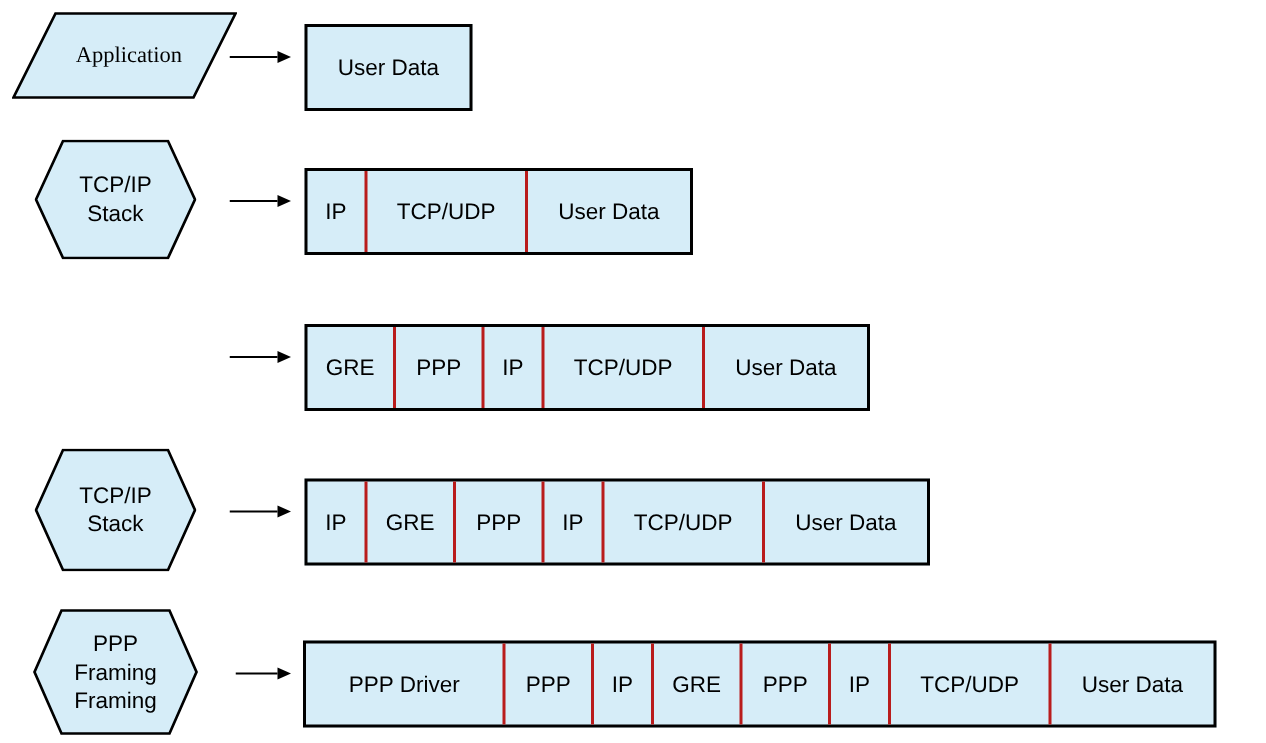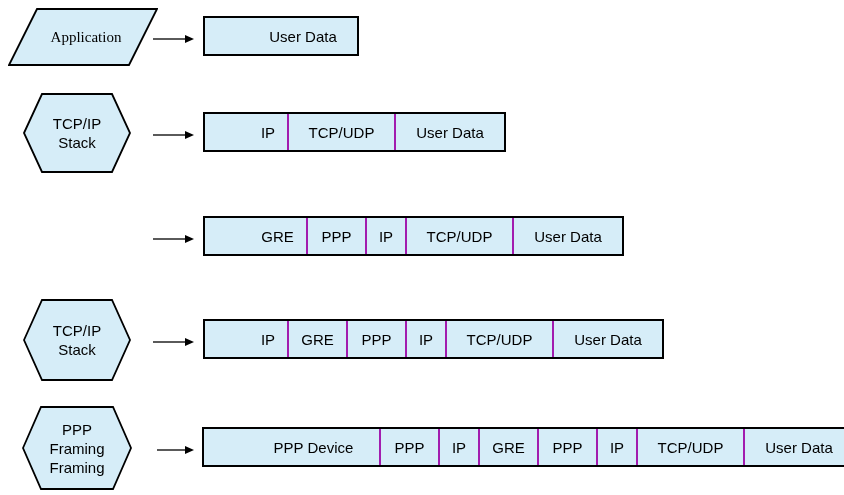--- a/index.html
+++ b/index.html
@@ -28,34 +28,33 @@
     text-align: center;
     font-size: 15px;
     line-height: 19px;
     color: #000000;
   }
   .para-label { padding-left: 6px; font-family: Liberation Serif, serif; }
   .arrow { position: absolute; }
   .packet {
     position: absolute;
     display: flex;
-    height: 40px;
+    height: 58px;
     border: 2px solid #000000;
     box-sizing: border-box;
     background: #d6edf8;
-    padding-left: 44px;
   }
   .cell {
     flex: none;
     display: flex;
     align-items: center;
     justify-content: center;
     font-size: 15px;
     color: #000000;
-    border-right: 2px solid #a21caf;
+    border-right: 2px solid #b91c1c;
     box-sizing: border-box;
     white-space: nowrap;
   }
   .cell:last-child { border-right: none; }
 </style>
 </head>
 <body>
 
 <div class="stage" id="diagram">
     <div class="shape-wrap row-el" style="left: 8px; top: 8px; width: 150px; height: 58px;">
@@ -131,21 +130,21 @@
         <div>PPP</div>
         <div>Framing</div>
         <div>Framing</div>
       </div>
     </div>
     <div class="arrow row-el" style="left: 157px; top: 442px;"><svg width="38" height="12" viewBox="0 0 38 12">
         <line x1="0" y1="6" x2="28" y2="6" stroke="#000000" stroke-width="1.3"></line>
         <polygon points="28,2 37,6 28,10" fill="#000000"></polygon>
       </svg></div>
     <div class="packet row-el" style="left: 202px; top: 427px; background: rgb(214, 237, 248);">
-      <div class="cell" style="width: 133px;">PPP Device</div>
+      <div class="cell" style="width: 133px;">PPP Driver</div>
       <div class="cell" style="width: 59px;">PPP</div>
       <div class="cell" style="width: 40px;">IP</div>
       <div class="cell" style="width: 59px;">GRE</div>
       <div class="cell" style="width: 59px;">PPP</div>
       <div class="cell" style="width: 40px;">IP</div>
       <div class="cell" style="width: 107px;">TCP/UDP</div>
       <div class="cell" style="width: 108px;">User Data</div>
     </div>
   </div>
 

